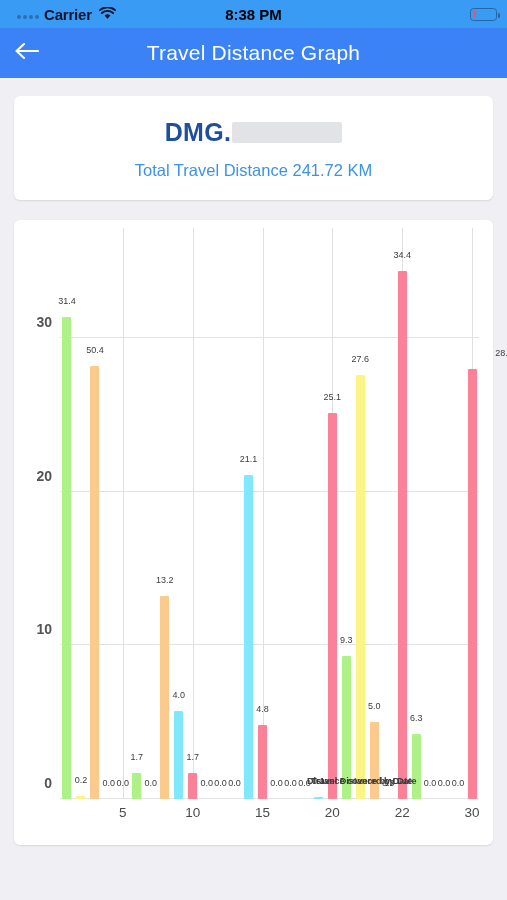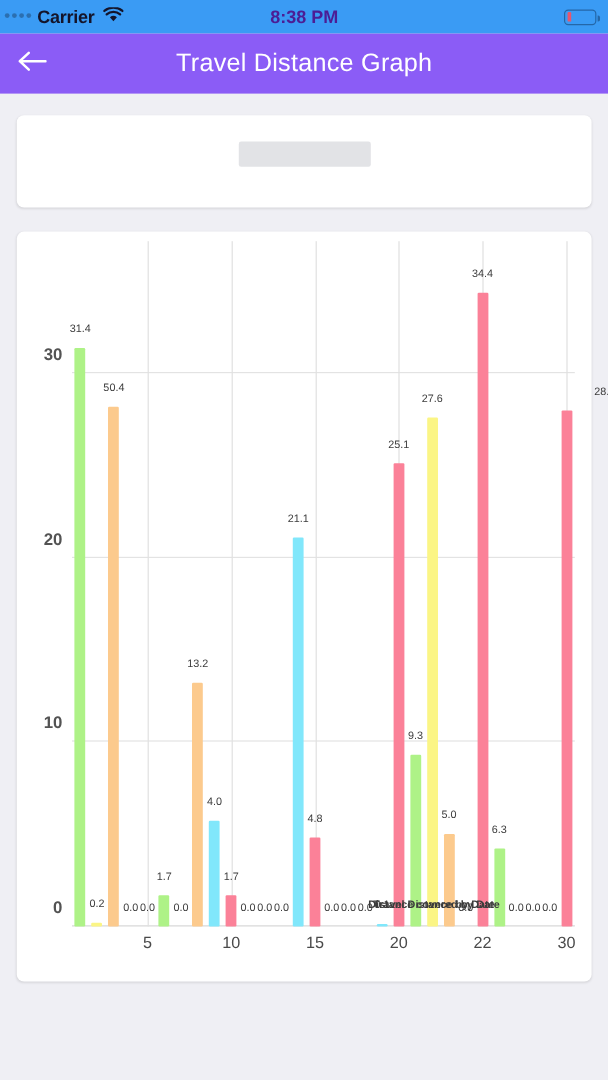--- a/index.html
+++ b/index.html
@@ -9,43 +9,43 @@
     background:#efeff4;
     overflow:hidden;
   }
 
   
   .statusbar{
     height:28px; background:#3a9bf4; color:#1d1d2e;
     display:flex; align-items:center; position:relative;
     font-size:15px; font-weight:bold;
   }
-  .sb-left{ display:flex; gap:5px; padding-left:4px; }
+  .sb-left{ display:flex; align-items:center; gap:5px; padding-left:17px; }
   .sb-dots{ display:flex; gap:2px; align-items:flex-end; height:9px; }
   .sb-dots i{ width:4px; height:4px; border-radius:50%; background:#2b6fb0; display:block; }
   .sb-carrier{ font-size:15px; letter-spacing:-.2px; color:#14142a; }
   .sb-wifi{ display:inline-block; margin-left:2px; }
   .sb-time{
     position:absolute; left:0; right:0; text-align:center;
-    font-size:15px; color:#4c1d95; pointer-events:none;
+    font-size:15px; color:#000000; pointer-events:none;
   }
   .sb-right{ margin-left:auto; padding-right:10px; display:flex; align-items:center; }
   .batt{
     width:27px; height:13px; border:1.6px solid #2467a8;
     border-radius:3.5px; position:relative; display:flex; align-items:center;
   }
   .batt:after{
     content:""; position:absolute; right:-4px; top:4px;
     width:2.5px; height:5px; background:#2467a8; border-radius:0 1.5px 1.5px 0;
   }
   .batt i{ display:block; width:3px; height:8px; background:#e8566d; margin-left:2px; border-radius:1px; }
 
   
   .navbar{
-    height:50px; background:#8b5cf6; display:flex; align-items:center;
+    height:50px; background:#3b82f6; display:flex; align-items:center;
     position:relative;
   }
   .back-btn{
     width:52px; height:50px; display:flex; align-items:center; justify-content:center;
     cursor:pointer;
   }
   .nav-title{
     position:absolute; left:0; right:0; text-align:center;
     color:#fff; font-size:21px; font-weight:400; letter-spacing:.2px;
     pointer-events:none;
@@ -134,22 +134,24 @@
       <svg width="26" height="20" viewBox="0 0 26 20">
         <path d="M11 3 L3.5 10 L11 17 M3.5 10 L25 10" stroke="#fff" stroke-width="2.1" fill="none" stroke-linecap="round" stroke-linejoin="round"></path>
       </svg>
     </span>
   </div>
   <div class="nav-title">Travel Distance Graph</div>
 </div>
 
 <div class="card summary-card">
   <div class="dmg-row">
+    <span class="dmg-text">DMG.</span>
     <span class="redacted"></span>
   </div>
+  <div class="total-line">Total Travel Distance 241.72 KM</div>
 </div>
 
 <div class="card chart-card">
   <div class="plot" id="plot">
     <div class="axis-base"></div>
   <div class="gridline" style="bottom: 0%;"></div>
       <div class="ytick" style="bottom: 0%;">0</div>
       <div class="gridline" style="bottom: 27.7778%;"></div>
       <div class="ytick" style="bottom: 27.7778%;">10</div>
       <div class="gridline" style="bottom: 55.5556%;"></div>

